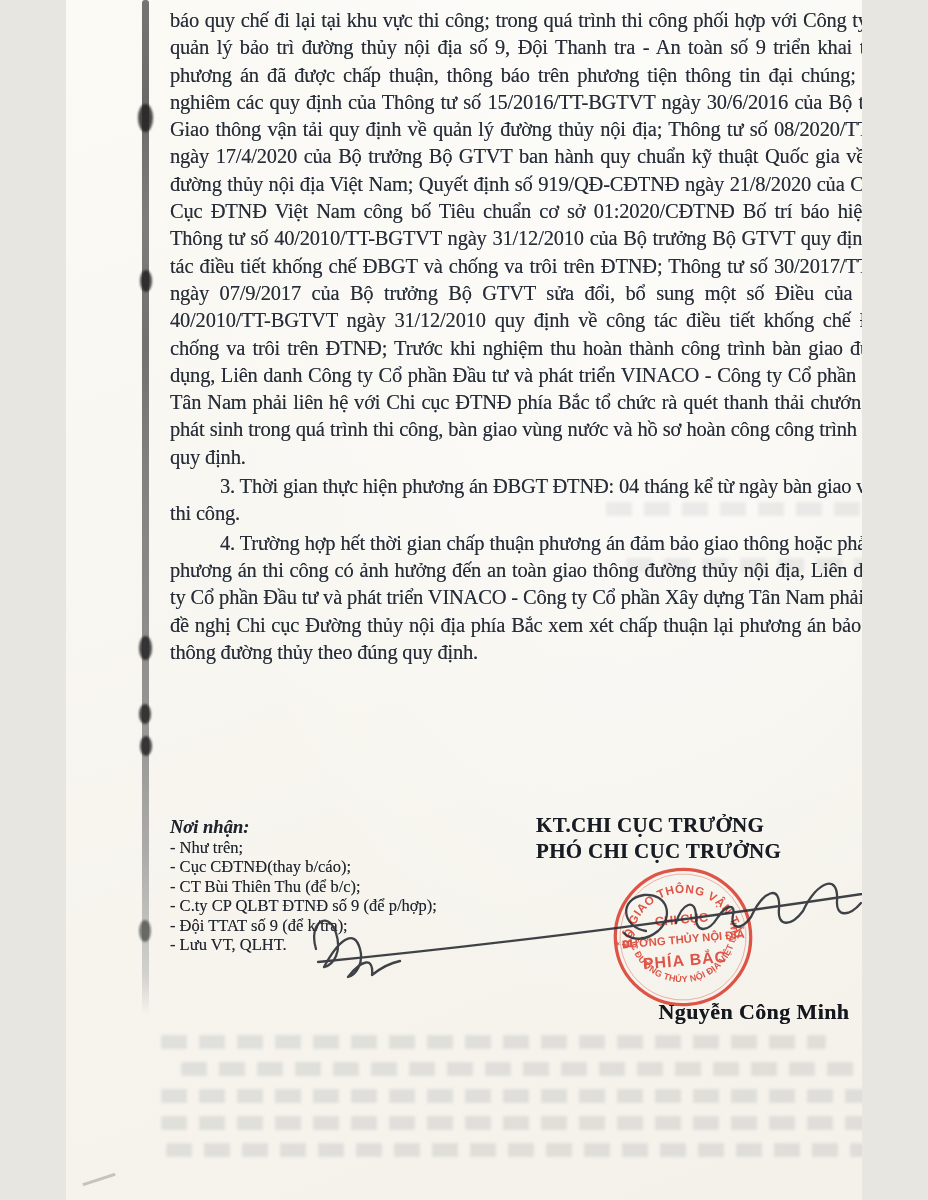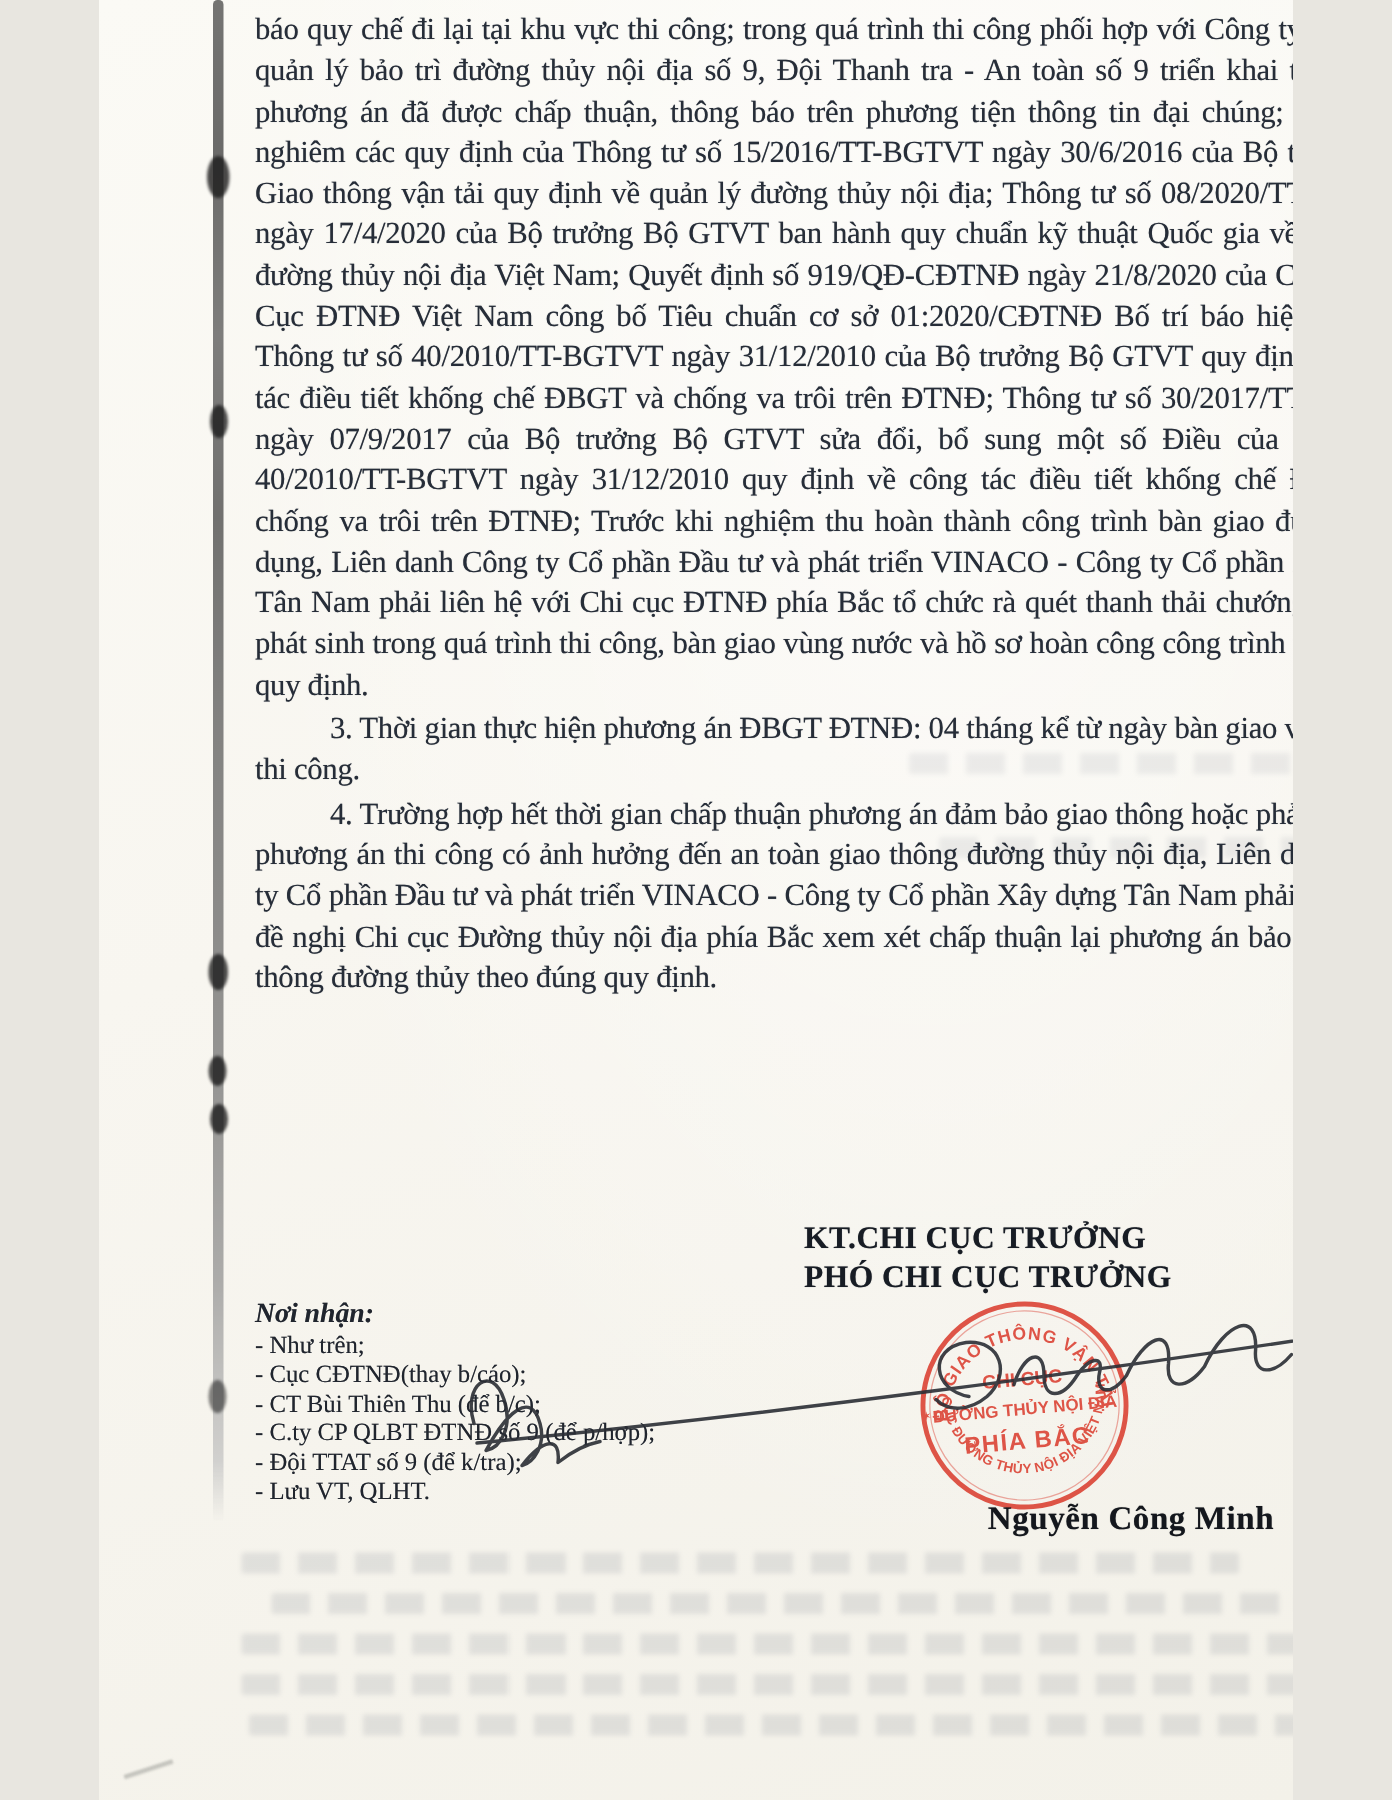--- a/index.html
+++ b/index.html
@@ -21,21 +21,21 @@
     text-align:justify;
     letter-spacing:-0.2px;
     color:#262d38;
     text-shadow:0 0 .5px rgba(38,45,56,.55);
   }
   .body-text p{margin:0;}
   .body-text p + p{margin-top:2px;}
   .body-text p.indent{text-indent:50px;}
   
   .recipients{
-    position:absolute;left:104px;top:866px;width:380px;
+    position:absolute;left:104px;top:817px;width:380px;
     color:#20252e;text-shadow:0 0 .4px rgba(32,37,46,.5);
   }
   .recipients .title{
     font-weight:bold;font-style:italic;font-size:18.5px;line-height:21px;
   }
   .recipients .item{
     font-size:16.5px;line-height:19.4px;white-space:nowrap;
   }
   
   .sign-head{

